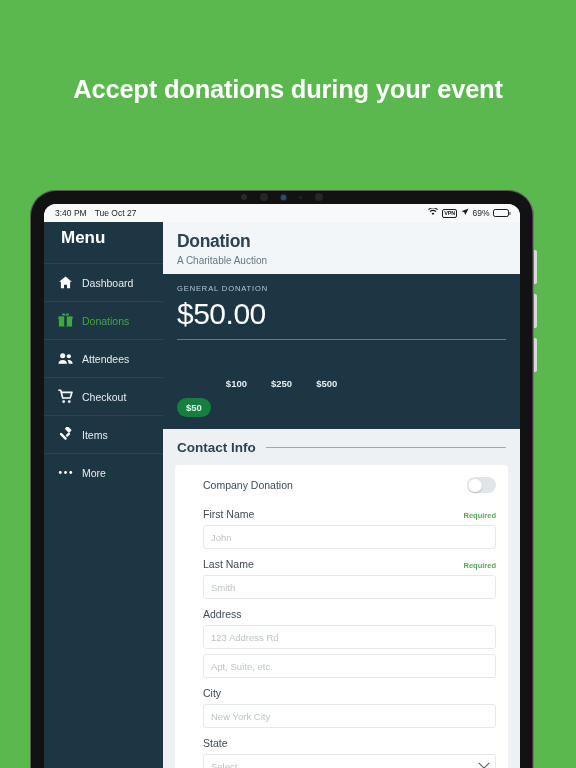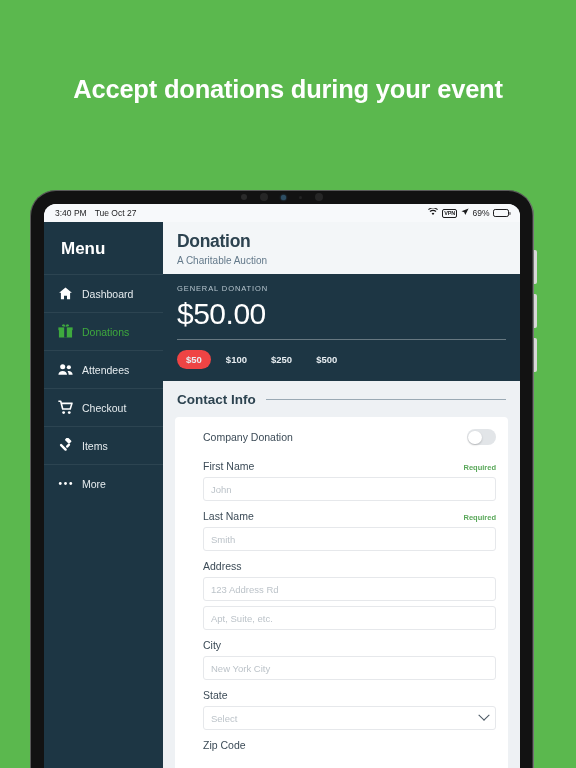--- a/index.html
+++ b/index.html
@@ -139,21 +139,21 @@
     width: 119px;
     flex: none;
     background: #1d3644;
     display: flex;
     flex-direction: column;
   }
   .menu-title {
     color: #fff;
     font-size: 17px;
     font-weight: 600;
-    padding: 17px 0 15px 17px;
+    padding: 6px 0 15px 17px;
   }
   .nav-item {
     display: flex;
     align-items: center;
     gap: 9px;
     padding: 11px 0 11px 14px;
     border-top: 1px solid rgba(255,255,255,.07);
     color: #e6ecef;
     font-size: 10.5px;
   }
@@ -203,21 +203,21 @@
     margin: 9px 0 10px 0;
   }
   .chips { display: flex; gap: 6px; align-items: center; }
   .chip {
     font-size: 9.5px;
     font-weight: 700;
     color: #e7edf1;
     padding: 4px 9px;
     border-radius: 11px;
   }
-  .chip.sel { background: #ef4444; }
+  .chip.sel { background: #15803d; margin-top: 48px; }
 
   
   .form-scroll { flex: 1; overflow: hidden; padding: 0 12px; }
 
   .sect-head {
     display: flex;
     align-items: center;
     gap: 10px;
     padding: 11px 2px 10px 2px;
     justify-content: flex-end;

